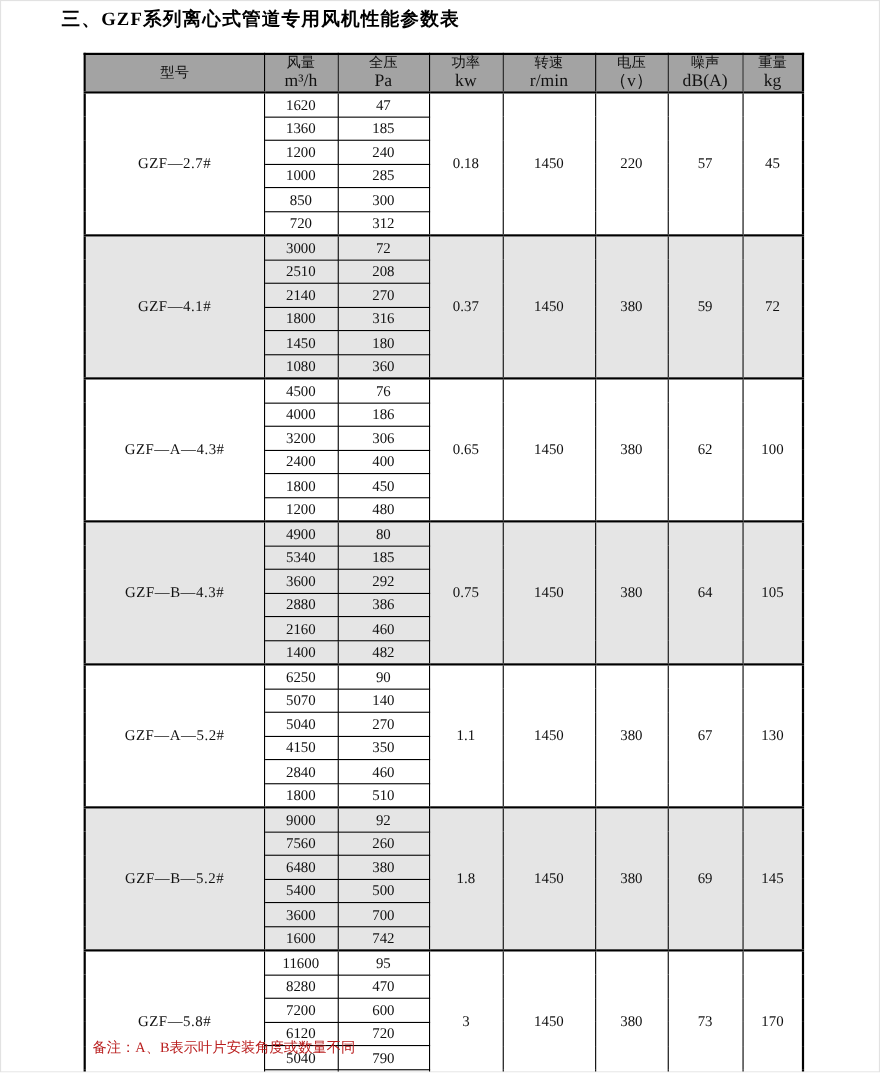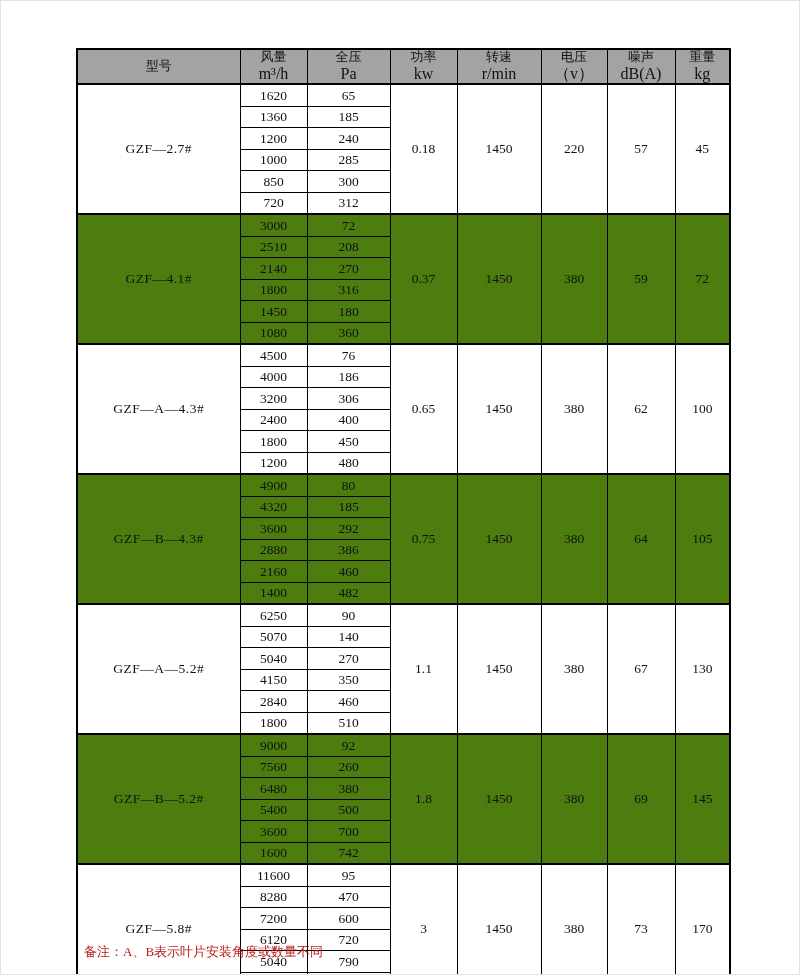--- a/index.html
+++ b/index.html
@@ -53,35 +53,36 @@
   table.perf td {
     height: 20.5px;
     font-size: 13.5px;
   }
   .c-model { font-size: 13.5px; letter-spacing: 0.5px; }
   
   .c-press, .c-power { border-left-width: 2px; }
   
   tr.block-top td { border-top-width: 2px; }
   
-  tr.shaded td { background: #4d7c0f; }
+  tr.shaded td { background: #e5e5e5; }
   .note {
     position: absolute;
     left: 83px;
     top: 942px;
     font-size: 13px;
     color: #b91c1c;
     white-space: nowrap;
   }
 </style>
 </head>
 <body>
 
 <div class="page">
 
+  <div class="title">三、GZF系列离心式管道专用风机性能参数表</div>
 
   <table class="perf">
     <colgroup>
       <col style="width:163px">
       <col style="width:67px">
       <col style="width:83px">
       <col style="width:67px">
       <col style="width:84px">
       <col style="width:66px">
       <col style="width:68px">
@@ -119,21 +120,21 @@
         <th>
           <div class="ct">重量</div>
           <div class="cu">kg</div>
         </th>
       </tr>
     </thead>
     <tbody id="tbody">
         <tr class="block-top">
           <td class="c-model" rowspan="6">GZF—2.7#</td>
           <td class="c-flow">1620</td>
-          <td class="c-press">65</td>
+          <td class="c-press">47</td>
           <td class="c-power" rowspan="6">0.18</td>
           <td class="c-speed" rowspan="6">1450</td>
           <td class="c-volt" rowspan="6">220</td>
           <td class="c-noise" rowspan="6">57</td>
           <td class="c-weight" rowspan="6">45</td>
         </tr>
         <tr>
           <td class="c-flow">1360</td>
           <td class="c-press">185</td>
         </tr>
@@ -217,21 +218,21 @@
           <td class="c-model" rowspan="6">GZF—B—4.3#</td>
           <td class="c-flow">4900</td>
           <td class="c-press">80</td>
           <td class="c-power" rowspan="6">0.75</td>
           <td class="c-speed" rowspan="6">1450</td>
           <td class="c-volt" rowspan="6">380</td>
           <td class="c-noise" rowspan="6">64</td>
           <td class="c-weight" rowspan="6">105</td>
         </tr>
         <tr class="shaded">
-          <td class="c-flow">4320</td>
+          <td class="c-flow">5340</td>
           <td class="c-press">185</td>
         </tr>
         <tr class="shaded">
           <td class="c-flow">3600</td>
           <td class="c-press">292</td>
         </tr>
         <tr class="shaded">
           <td class="c-flow">2880</td>
           <td class="c-press">386</td>
         </tr>

